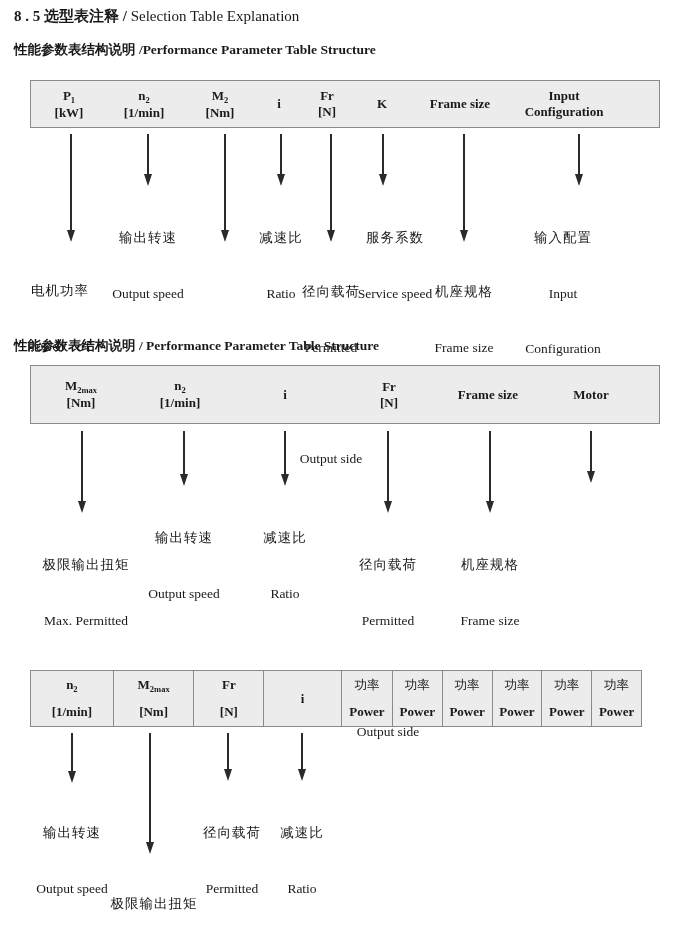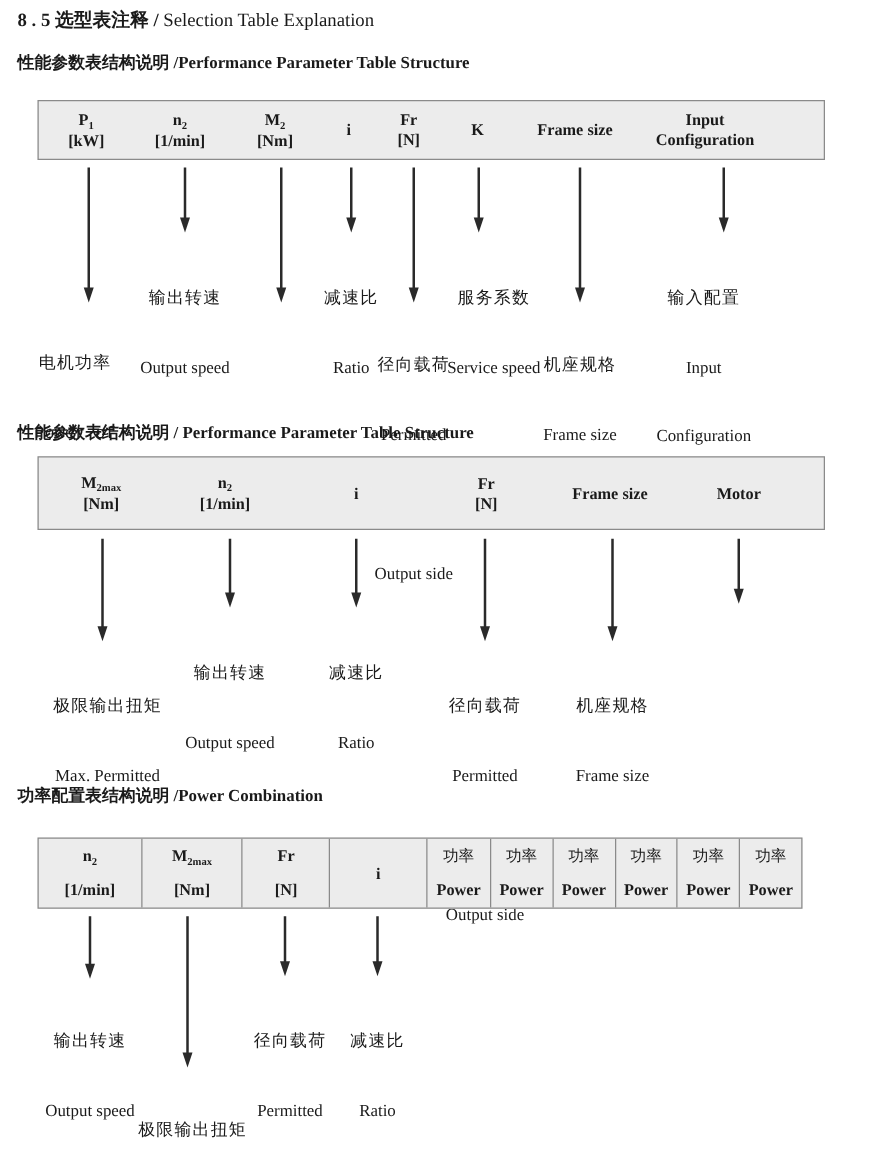--- a/index.html
+++ b/index.html
@@ -177,21 +177,20 @@
     <div class="zh">径向载荷</div>
     <div>Permitted</div>
     <div>Overhung load</div>
     <div>Output side</div>
   </div>
   <div class="callout" style="left:490px; top:519px;">
     <div class="zh">机座规格</div>
     <div>Frame size</div>
   </div>
 
-  <div class="section-heading" style="top:628px;">功率配置表结构说明 /Power Combination</div>
 
   <div class="flex-table" style="left:30px; top:670px; width:612px; height:57px;">
     <div class="fcell" style="width:82px;"><div><span>n</span><span class="sub">2</span></div><div>[1/min]</div></div>
     <div class="fcell" style="width:81px;"><div><span>M</span><span class="sub">2max</span></div><div>[Nm]</div></div>
     <div class="fcell" style="width:70px;"><div>Fr</div><div>[N]</div></div>
     <div class="fcell single" style="width:78px;"><div>i</div></div>
     <div class="fcell" style="width:51px;"><div class="zh-line">功率</div><div>Power</div></div>
     <div class="fcell" style="width:50px;"><div class="zh-line">功率</div><div>Power</div></div>
     <div class="fcell" style="width:50px;"><div class="zh-line">功率</div><div>Power</div></div>
     <div class="fcell" style="width:50px;"><div class="zh-line">功率</div><div>Power</div></div>

